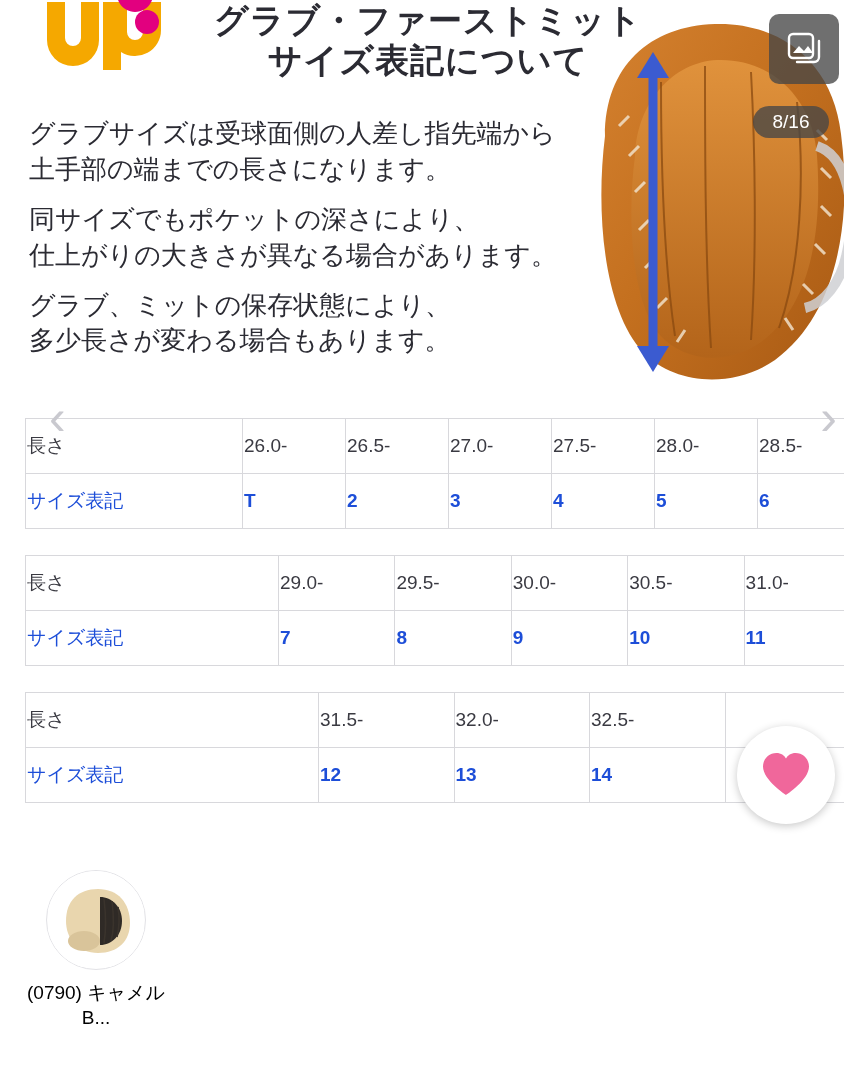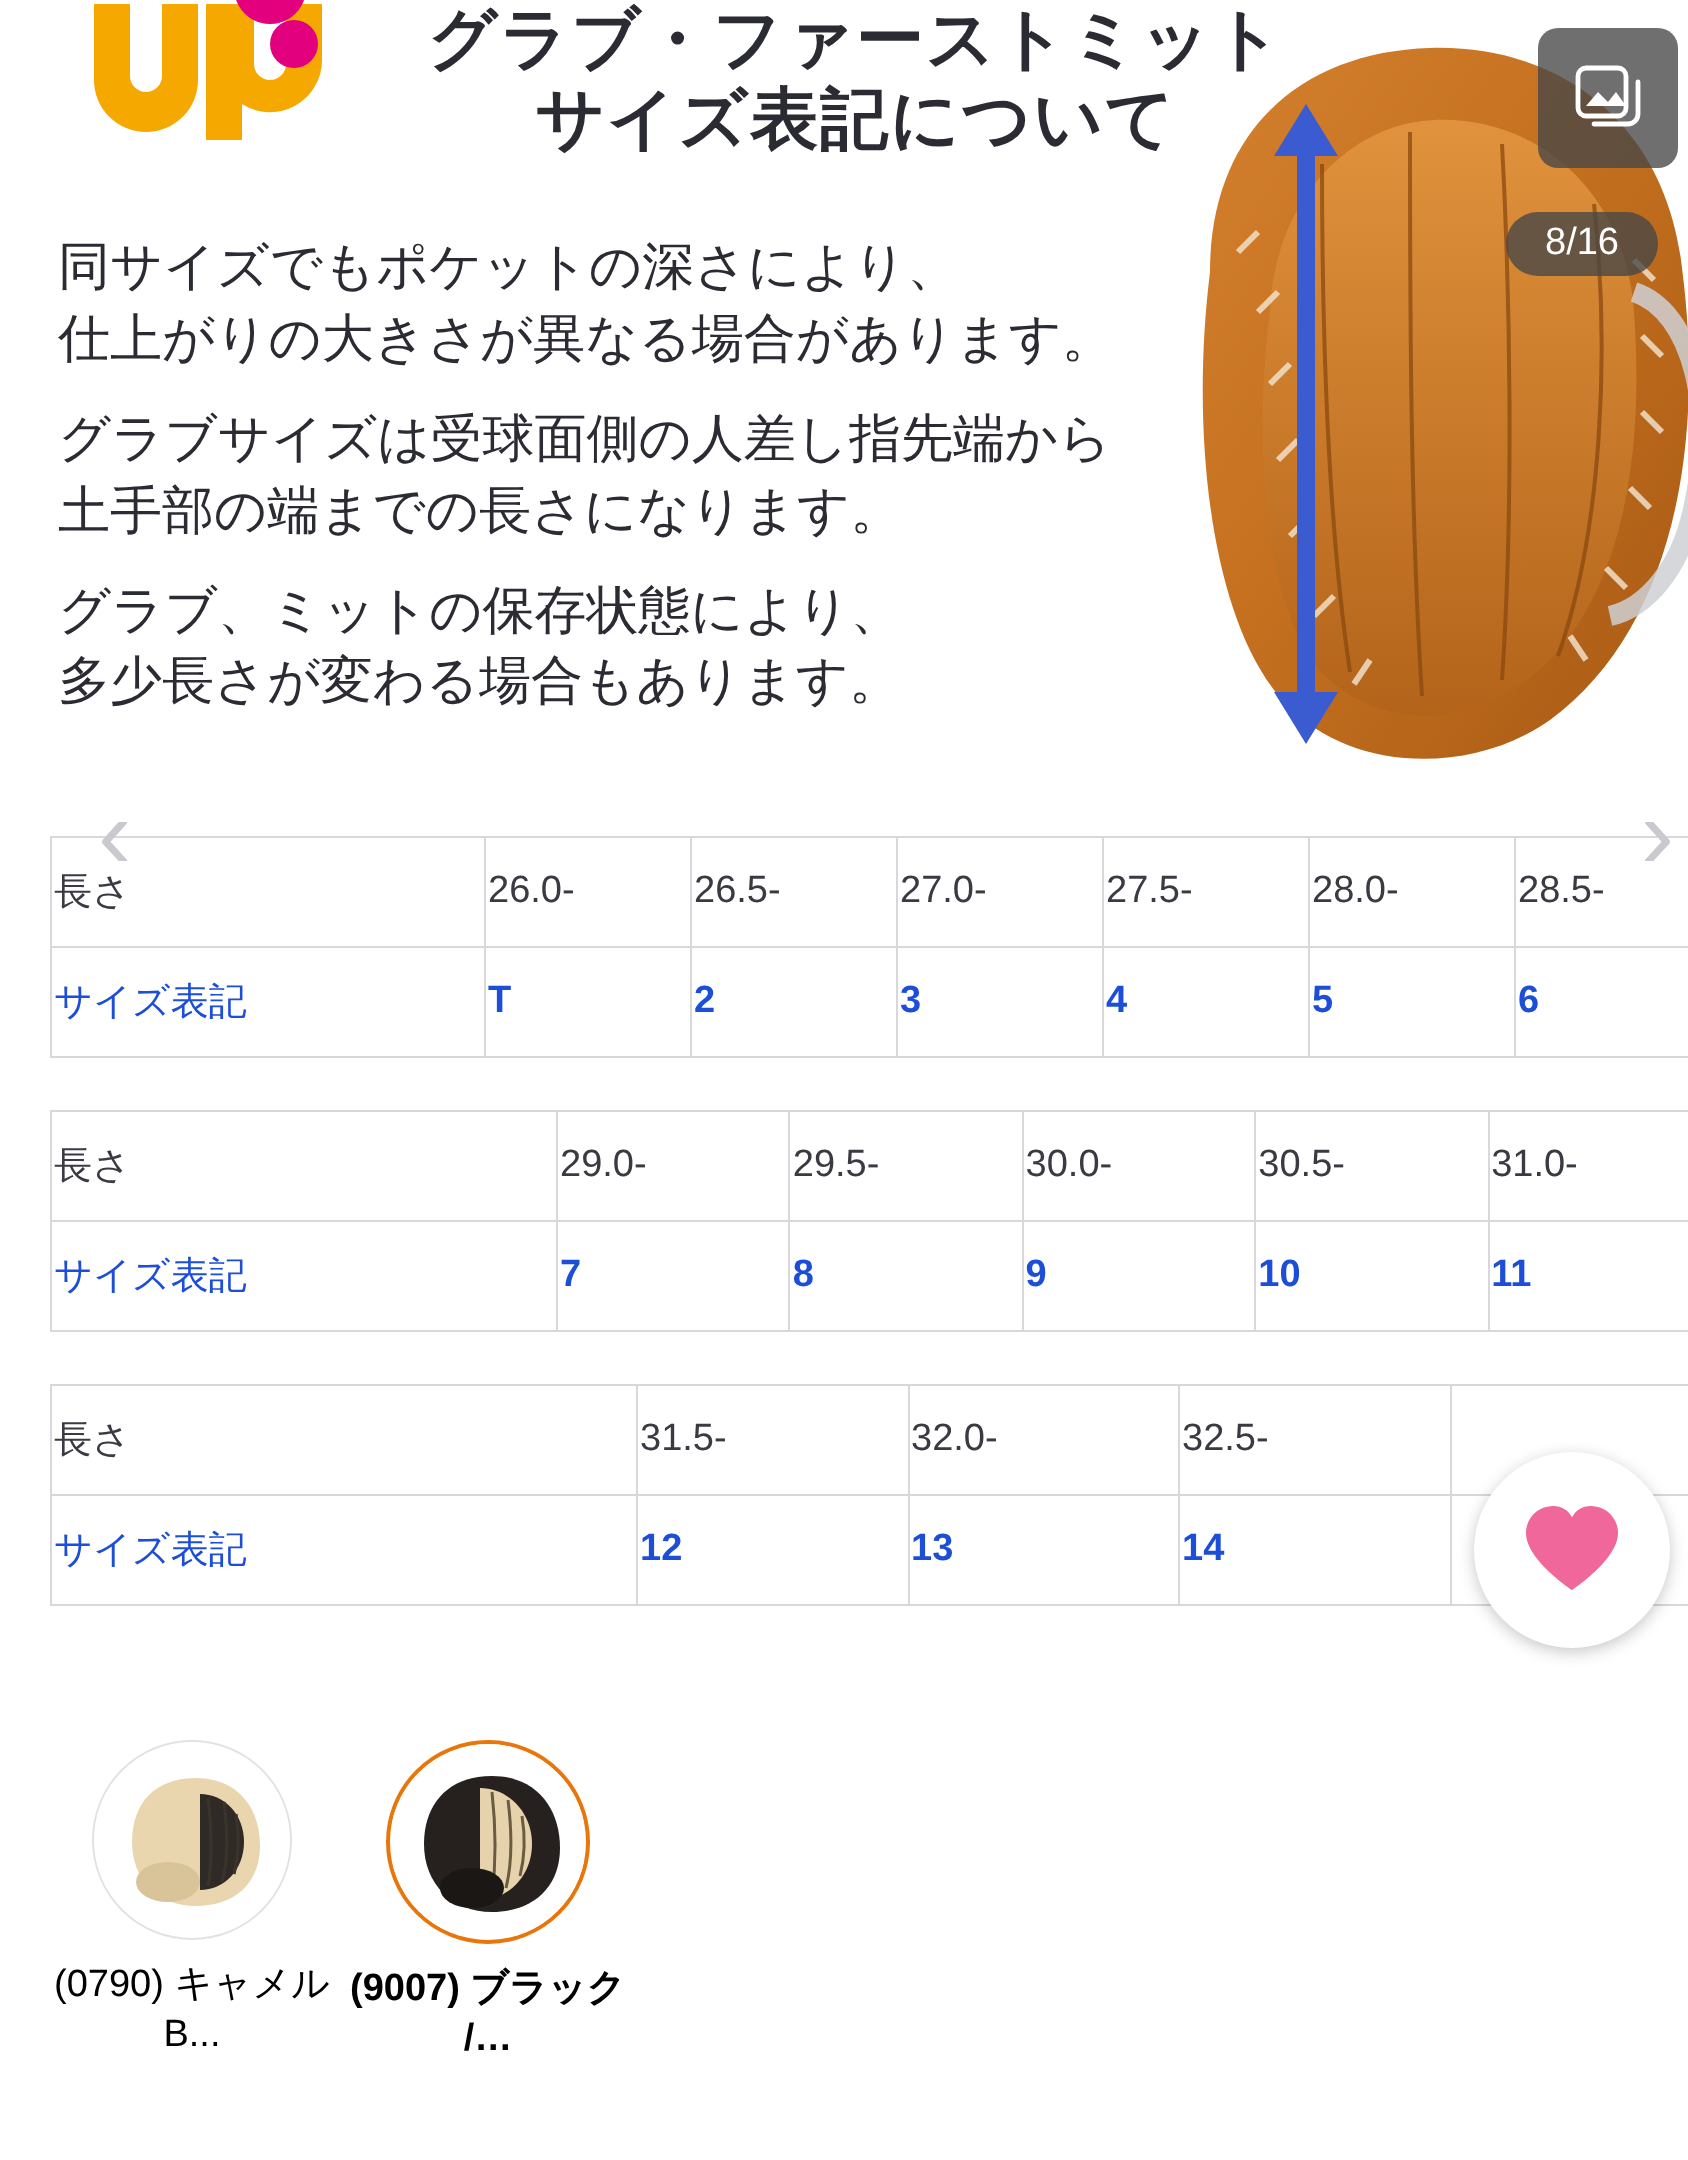--- a/index.html
+++ b/index.html
@@ -276,22 +276,22 @@
 
     <div class="arrow">
       <svg width="40" height="320" viewBox="0 0 40 320">
         <line x1="20" y1="18" x2="20" y2="302" stroke="#3b5bd0" stroke-width="9"></line>
         <polygon points="20,0 36,26 4,26" fill="#3b5bd0"></polygon>
         <polygon points="20,320 4,294 36,294" fill="#3b5bd0"></polygon>
       </svg>
     </div>
 
     <div class="desc">
+      <p>グラブサイズは受球面側の人差し指先端から<br>土手部の端までの長さになります。</p>
       <p>同サイズでもポケットの深さにより、<br>仕上がりの大きさが異なる場合があります。</p>
-      <p>グラブサイズは受球面側の人差し指先端から<br>土手部の端までの長さになります。</p>
       <p>グラブ、ミットの保存状態により、<br>多少長さが変わる場合もあります。</p>
     </div>
 
 
     <div class="tables">
 
       <table class="sz">
         <tbody>
             <tr class="lens">
           <td class="lbl" style="width:214px">長さ</td>
@@ -389,32 +389,16 @@
             <path d="M56 28 C58 44 58 60 56 72"></path>
             <path d="M64 30 C66 46 66 60 63 70"></path>
             <path d="M70 36 C72 48 71 58 69 66"></path>
           </g>
           <ellipse cx="36" cy="70" rx="16" ry="10" fill="#d9c49a"></ellipse>
         </svg>
       </div>
       <div class="cap">(0790) キャメル B...</div>
     </div>
 
-    <div class="thumb t2 selected">
-      <div class="circle">
-        <svg width="96" height="96" viewBox="0 0 96 96">
-          <rect width="96" height="96" fill="#ffffff"></rect>
-          <path d="M16 50 C16 30 28 16 50 16 C72 16 84 32 84 52 C84 72 70 84 50 84 C30 84 16 70 16 50 Z" fill="#26211e"></path>
-          <path d="M44 22 C58 22 70 34 70 50 C70 66 58 78 44 78 C44 60 44 40 44 22 Z" fill="#e6d3ad"></path>
-          <g stroke="#6b5c41" stroke-width="1.5" fill="none">
-            <path d="M50 24 C52 42 52 60 50 76"></path>
-            <path d="M58 28 C60 44 60 60 57 72"></path>
-            <path d="M65 36 C67 48 66 58 64 66"></path>
-          </g>
-          <ellipse cx="40" cy="72" rx="16" ry="10" fill="#1b1715"></ellipse>
-        </svg>
-      </div>
-      <div class="cap">(9007) ブラック /…</div>
-    </div>
 
   </div>
 
 </div>
 
 </body></html>

